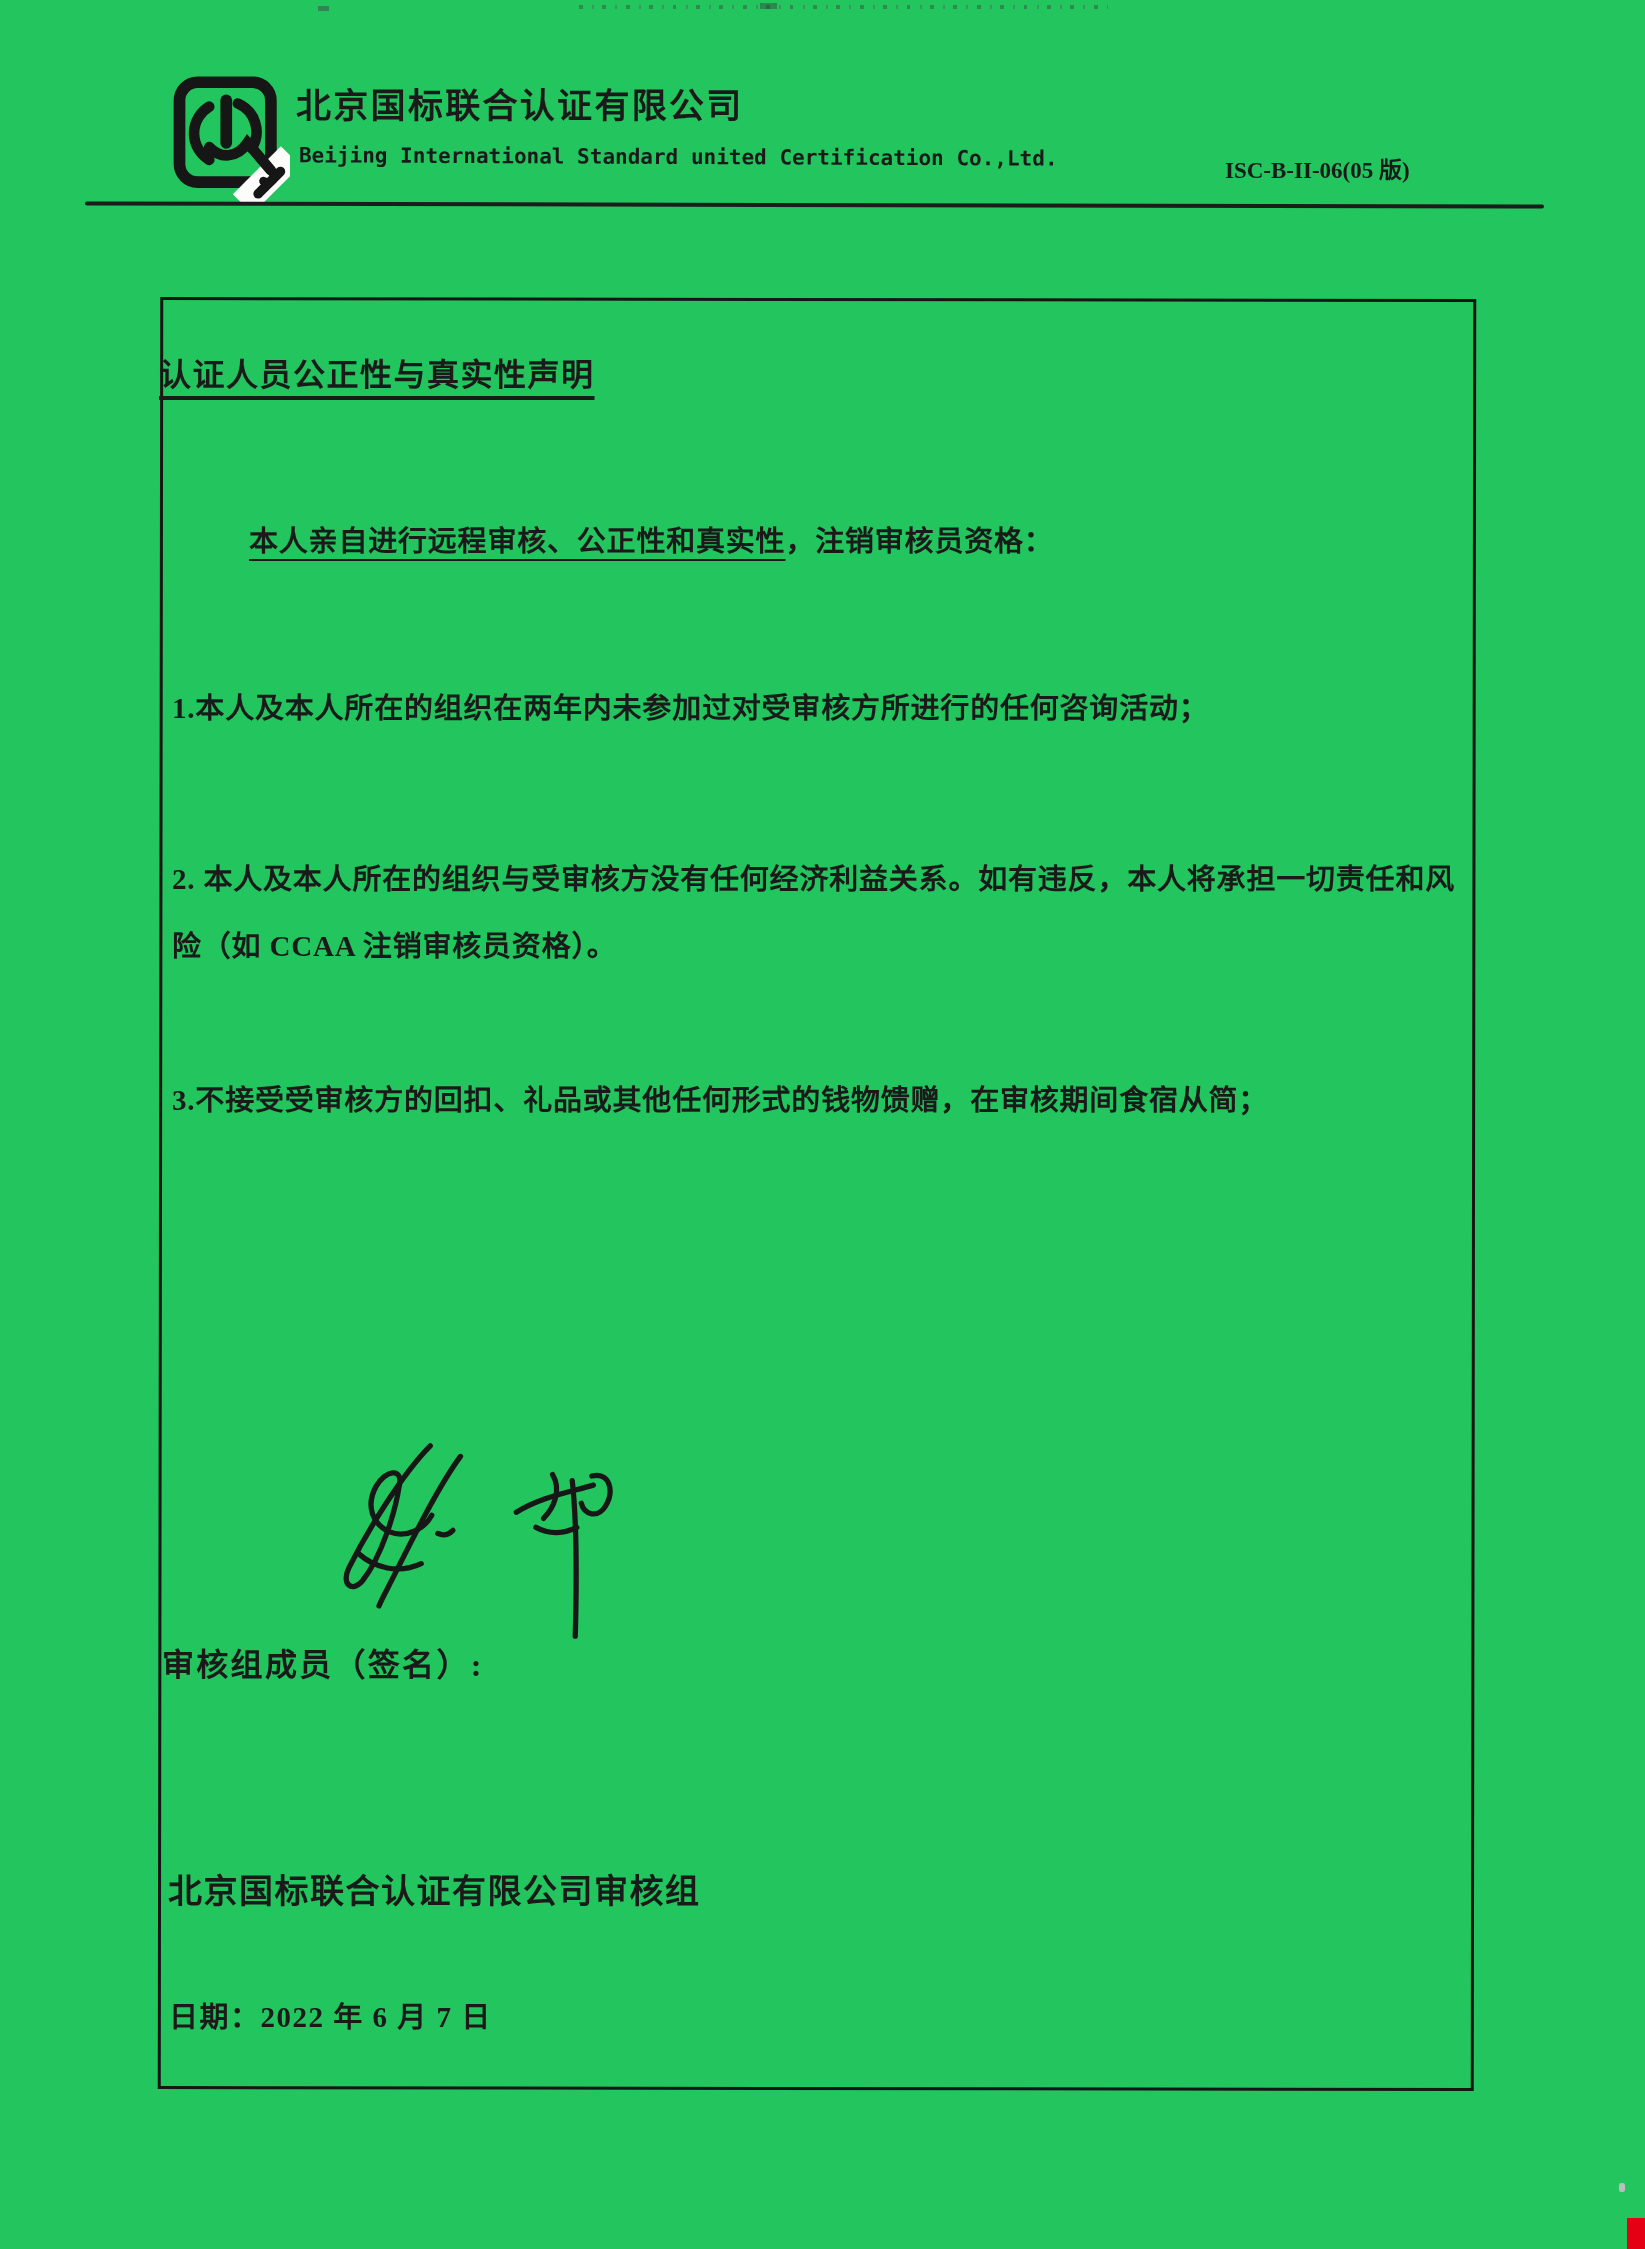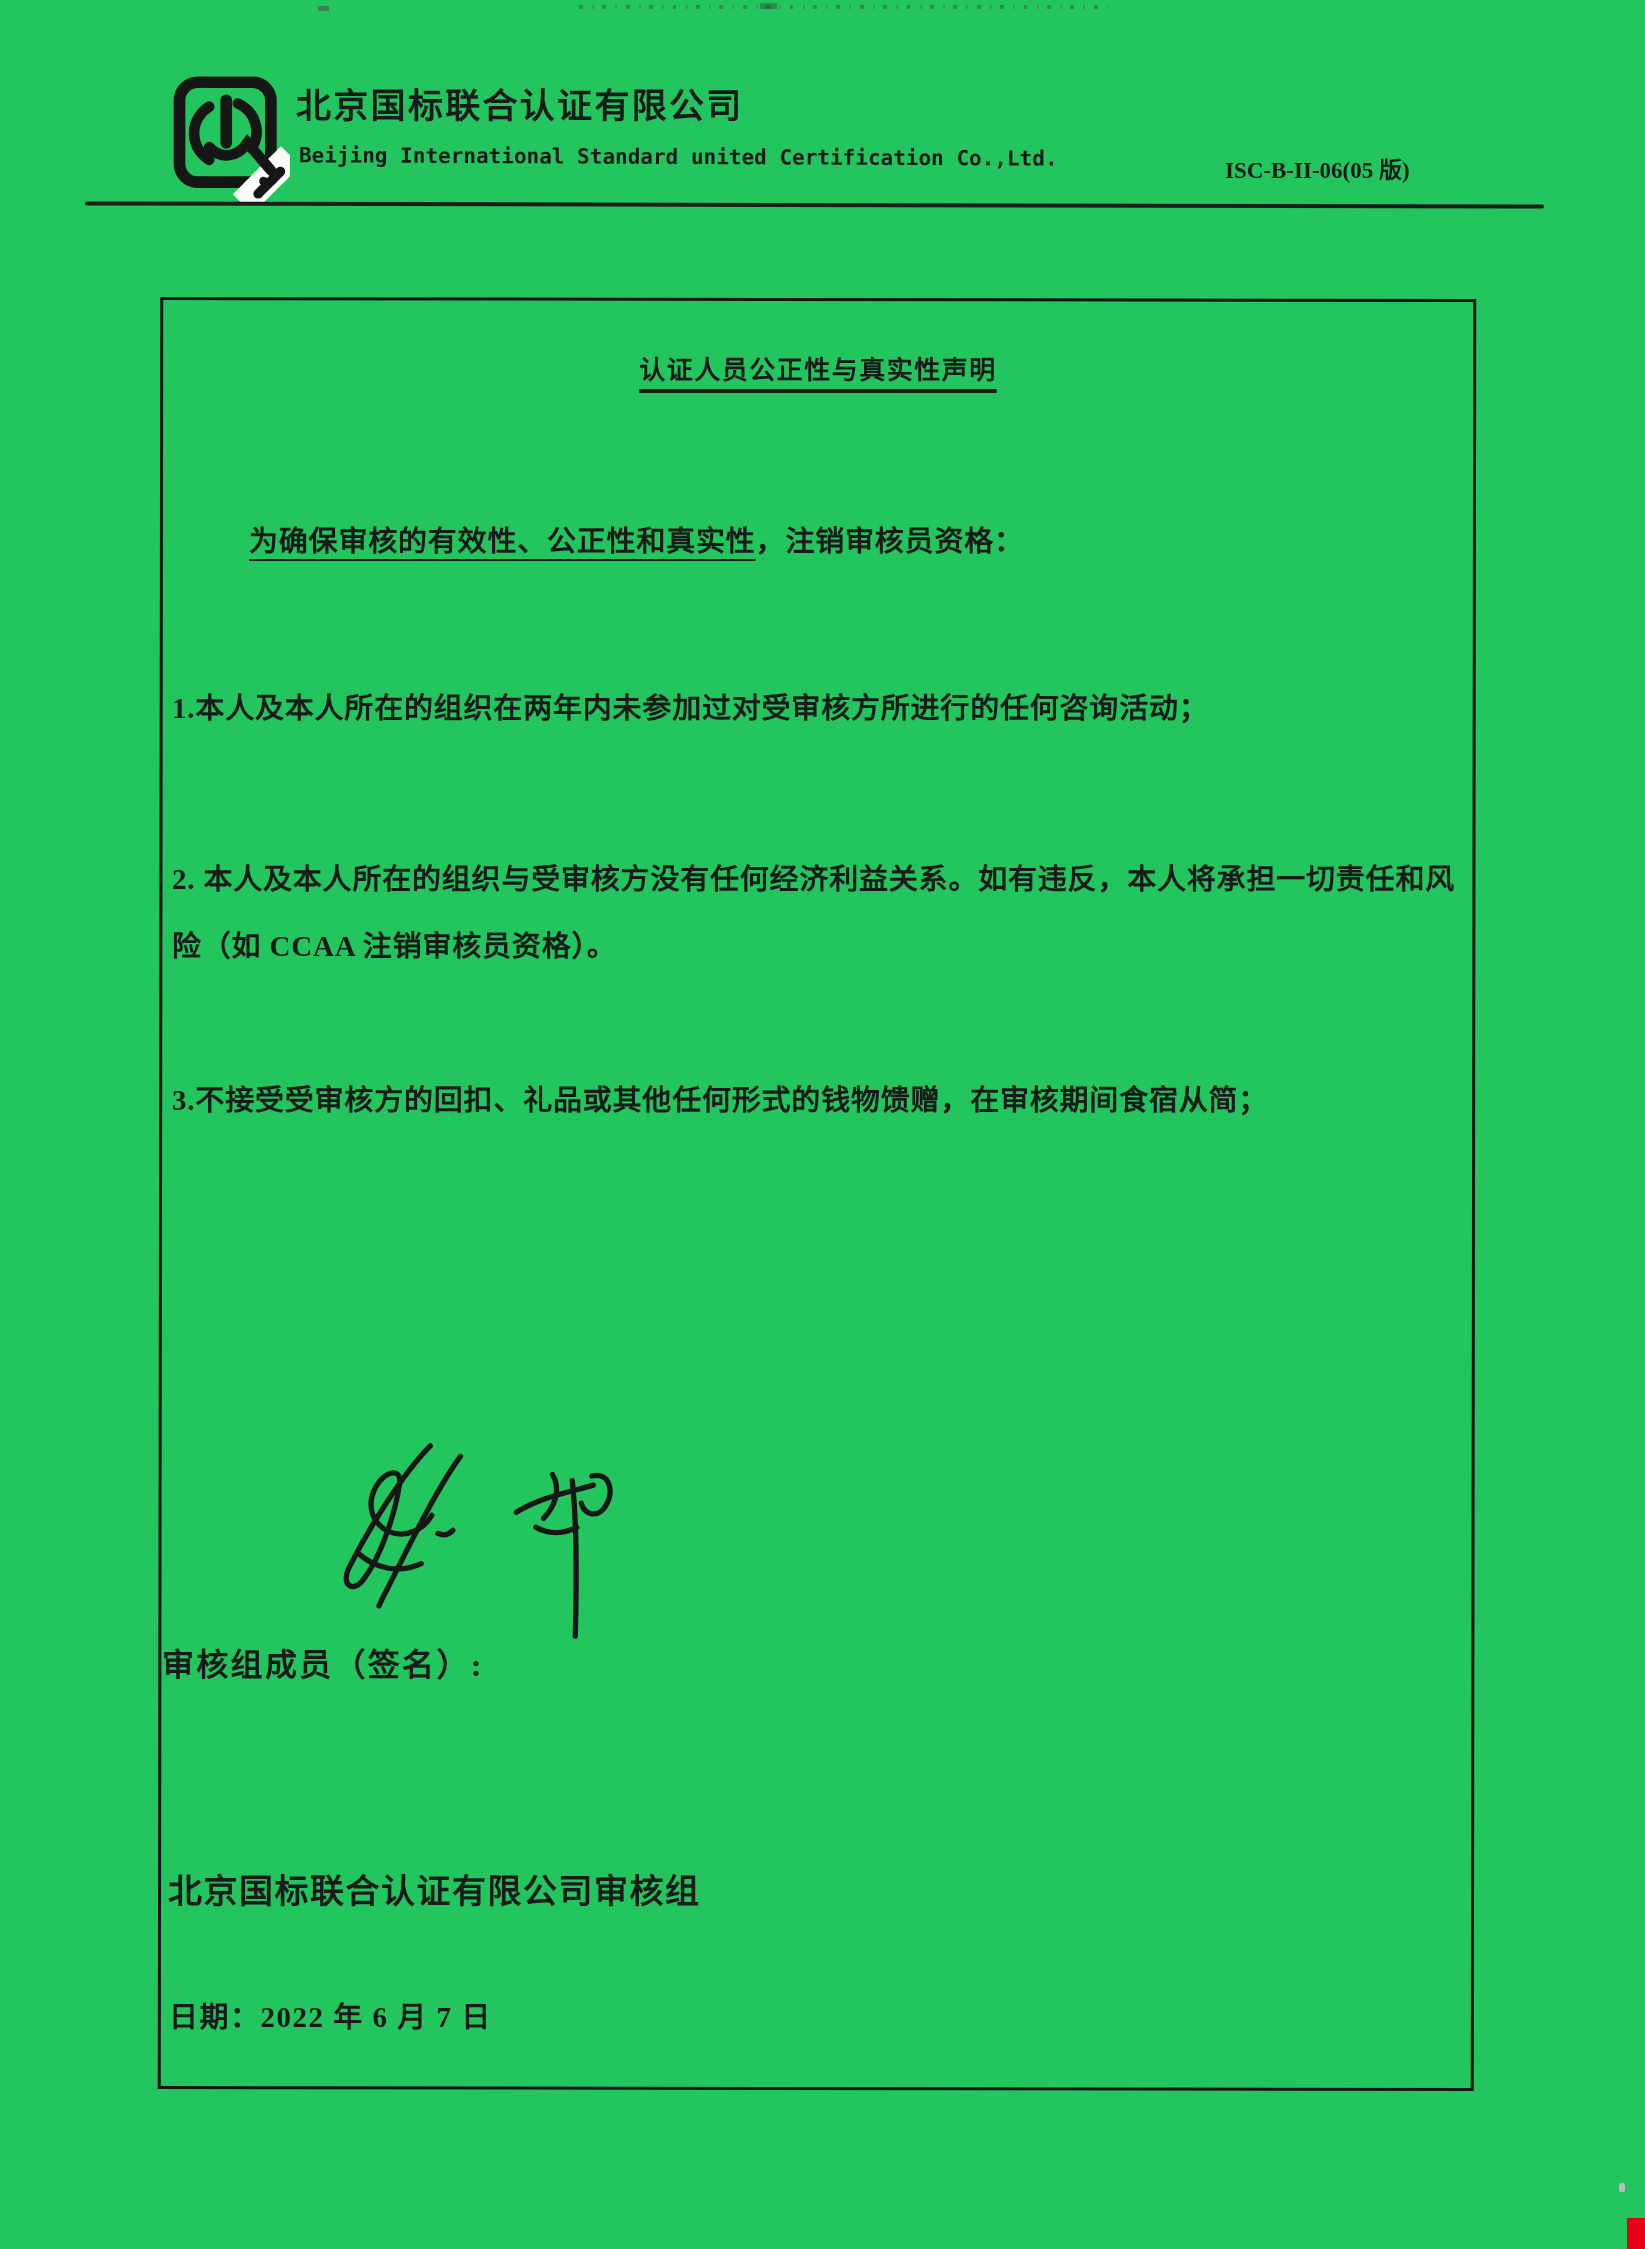--- a/index.html
+++ b/index.html
@@ -46,23 +46,22 @@
     left:1627px;top:2218px;width:18px;height:32px;
   }
   
   .decl-box{
     left:159px;top:298px;width:1310px;height:1786px;
     border:3.8px solid #151515;
     transform:rotate(0.08deg);
   }
   .decl-title{
     left:159px;top:349px;width:1318px;
-    text-align:center;
     font-family:Liberation Mono, monospace;
-    font-weight:700;font-size:26px;letter-spacing:1.5px;
+    font-weight:700;font-size:32px;letter-spacing:1.5px;
   }
   .decl-title span{
     text-decoration:underline;
     text-decoration-thickness:3.8px;
     text-underline-offset:9.8px;
   }
   .intro{
     left:249px;top:517px;
     font-weight:700;font-size:29px;letter-spacing:0.8px;white-space:nowrap;
   }
@@ -131,21 +130,21 @@
   <div class="abs doc-code">ISC-B-II-06(05 版)</div>
   <div class="abs header-rule"></div>
 
   <div class="abs decl-box"></div>
 
   <div class="abs decl-title">
     <span>认证人员公正性与真实性声明</span>
   </div>
 
   <div class="abs intro">
-    <span class="u">为确保审核的有效性、公正性和真实性</span><span>，注销审核员资格：</span>
+    <span class="u">本人亲自进行远程审核、公正性和真实性</span><span>，注销审核员资格：</span>
   </div>
 
   <div class="abs item item-1">1.本人及本人所在的组织在两年内未参加过对受审核方所进行的任何咨询活动；</div>
   <div class="abs item item-2">2. 本人及本人所在的组织与受审核方没有任何经济利益关系。如有违反，本人将承担一切责任和风险（如 CCAA 注销审核员资格）。</div>
   <div class="abs item item-3">3.不接受受审核方的回扣、礼品或其他任何形式的钱物馈赠，在审核期间食宿从简；</div>
 
   <div class="abs signature-svg">
     <svg width="302" height="212" viewBox="0 0 400 280">
       <g fill="none" stroke="#171717" stroke-width="7" stroke-linecap="round" stroke-linejoin="round">
 

